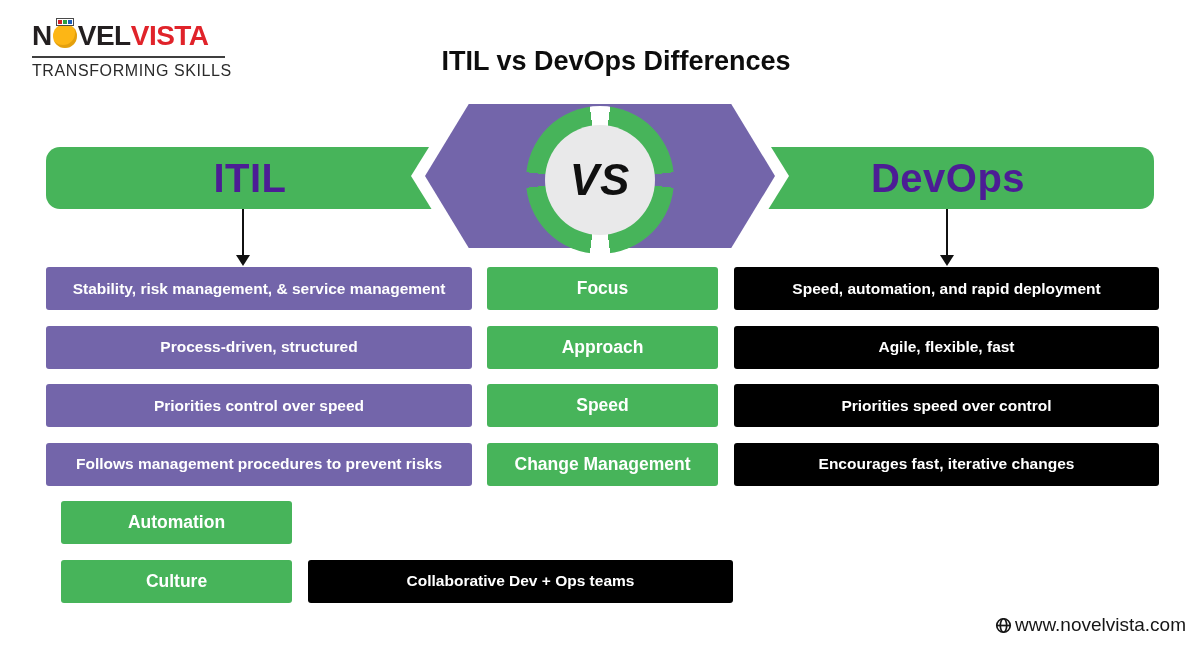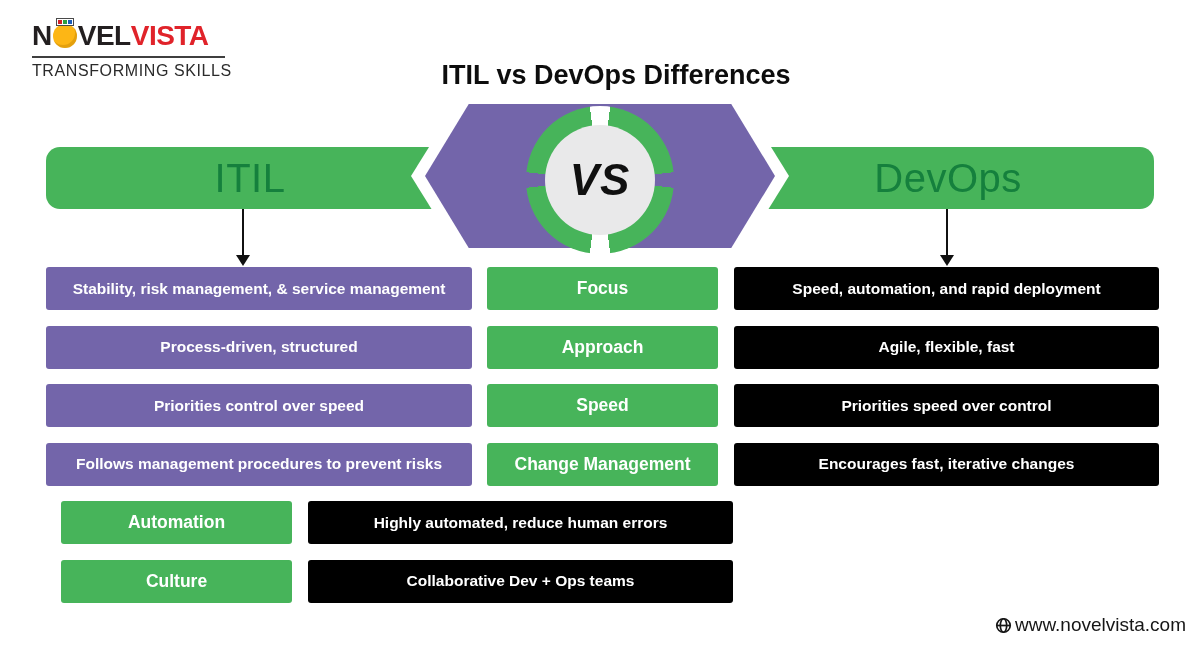--- a/index.html
+++ b/index.html
@@ -13,25 +13,25 @@
   .logo-o { position:relative; display:inline-block; width:24px; height:24px; background:#fdb615; border-radius:50%; margin:0 1px; box-shadow:inset -2px -3px 0 rgba(180,120,0,.35); }
   .logo-o-badge { position:absolute; top:-6px; left:50%; transform:translateX(-50%); display:flex; gap:1px; background:#ffffff; border:1px solid #4a4a4a; padding:1px; }
   .logo-o-badge i { display:block; width:4px; height:4px; }
   .logo-o-badge i:nth-child(1){ background:#d22027; }
   .logo-o-badge i:nth-child(2){ background:#2f9e41; }
   .logo-o-badge i:nth-child(3){ background:#1b5cb8; }
   .logo-rule { width:193px; border-top:2px solid #3f3f3f; margin-top:4px; }
   .logo-tagline { margin-top:4px; font-size:16px; letter-spacing:0.6px; color:#2b2b2b; }
 
   
-  .page-title { position:absolute; left:0; right:0; top:60px; text-align:center; font-size:27px; font-weight:800; color:#0d0d0d;padding-left:32px; }
+  .page-title { position:absolute; left:0; right:0; top:46px; text-align:center; font-size:27px; font-weight:800; color:#0d0d0d;padding-left:32px; }
 
   
   .banner-bar { position:absolute; left:46px; top:147px; width:1108px; height:62px; background:#47b45a; border-radius:14px; }
-  .banner-label { position:absolute; top:147px; height:62px; display:flex; align-items:center; justify-content:center; color:#15803d; font-size:40px; font-weight:400; letter-spacing:0.5px; }
+  .banner-label { position:absolute; top:147px; height:62px; display:flex; align-items:center; justify-content:center; color:#4c1d95; font-size:40px; font-weight:700; letter-spacing:0.5px; }
   .banner-label.itil { left:46px; width:408px; }
   .banner-label.devops { left:742px; width:412px; }
   .hex-white { position:absolute; left:50%; top:100px; transform:translateX(-50%); width:378px; height:152px; background:#ffffff;
     clip-path:polygon(0 50%, 12.5% 0, 87.5% 0, 100% 50%, 87.5% 100%, 12.5% 100%); }
   .hex-purple { position:absolute; left:50%; top:104px; transform:translateX(-50%); width:350px; height:144px; background:#7365aa;
     clip-path:polygon(0 50%, 12.5% 0, 87.5% 0, 100% 50%, 87.5% 100%, 12.5% 100%); }
   .vs-ring { position:absolute; left:526px; top:106px; width:148px; height:148px; border-radius:50%;
     background:conic-gradient(#ffffff 0deg 8deg, #47b45a 8deg 84deg, #7365aa 84deg 96deg, #47b45a 96deg 172deg,
       #ffffff 172deg 188deg, #47b45a 188deg 264deg, #7365aa 264deg 276deg, #47b45a 276deg 352deg, #ffffff 352deg 360deg); }
   .vs-inner { position:absolute; left:19px; top:19px; width:110px; height:110px; border-radius:50%; background:#e9e9ea;
@@ -108,21 +108,20 @@
       <div class="cell cat">Speed</div>
       <div class="cell devops">Priorities speed over control</div>
     </div>
     <div class="row">
       <div class="cell itil">Follows management procedures to prevent risks</div>
       <div class="cell cat">Change Management</div>
       <div class="cell devops">Encourages fast, iterative changes</div>
     </div>
     <div class="row">
       <div class="cell cat">Automation</div>
-      <div class="cell devops">Highly automated, reduce human errors</div>
     </div>
     <div class="row">
       <div class="cell cat">Culture</div>
       <div class="cell devops">Collaborative Dev + Ops teams</div>
     </div>
   </div>
 
   <div class="footer">
     <svg class="globe" viewBox="0 0 24 24" fill="none" stroke="#161616" stroke-width="2.4">
       <circle cx="12" cy="12" r="9.5"></circle>

